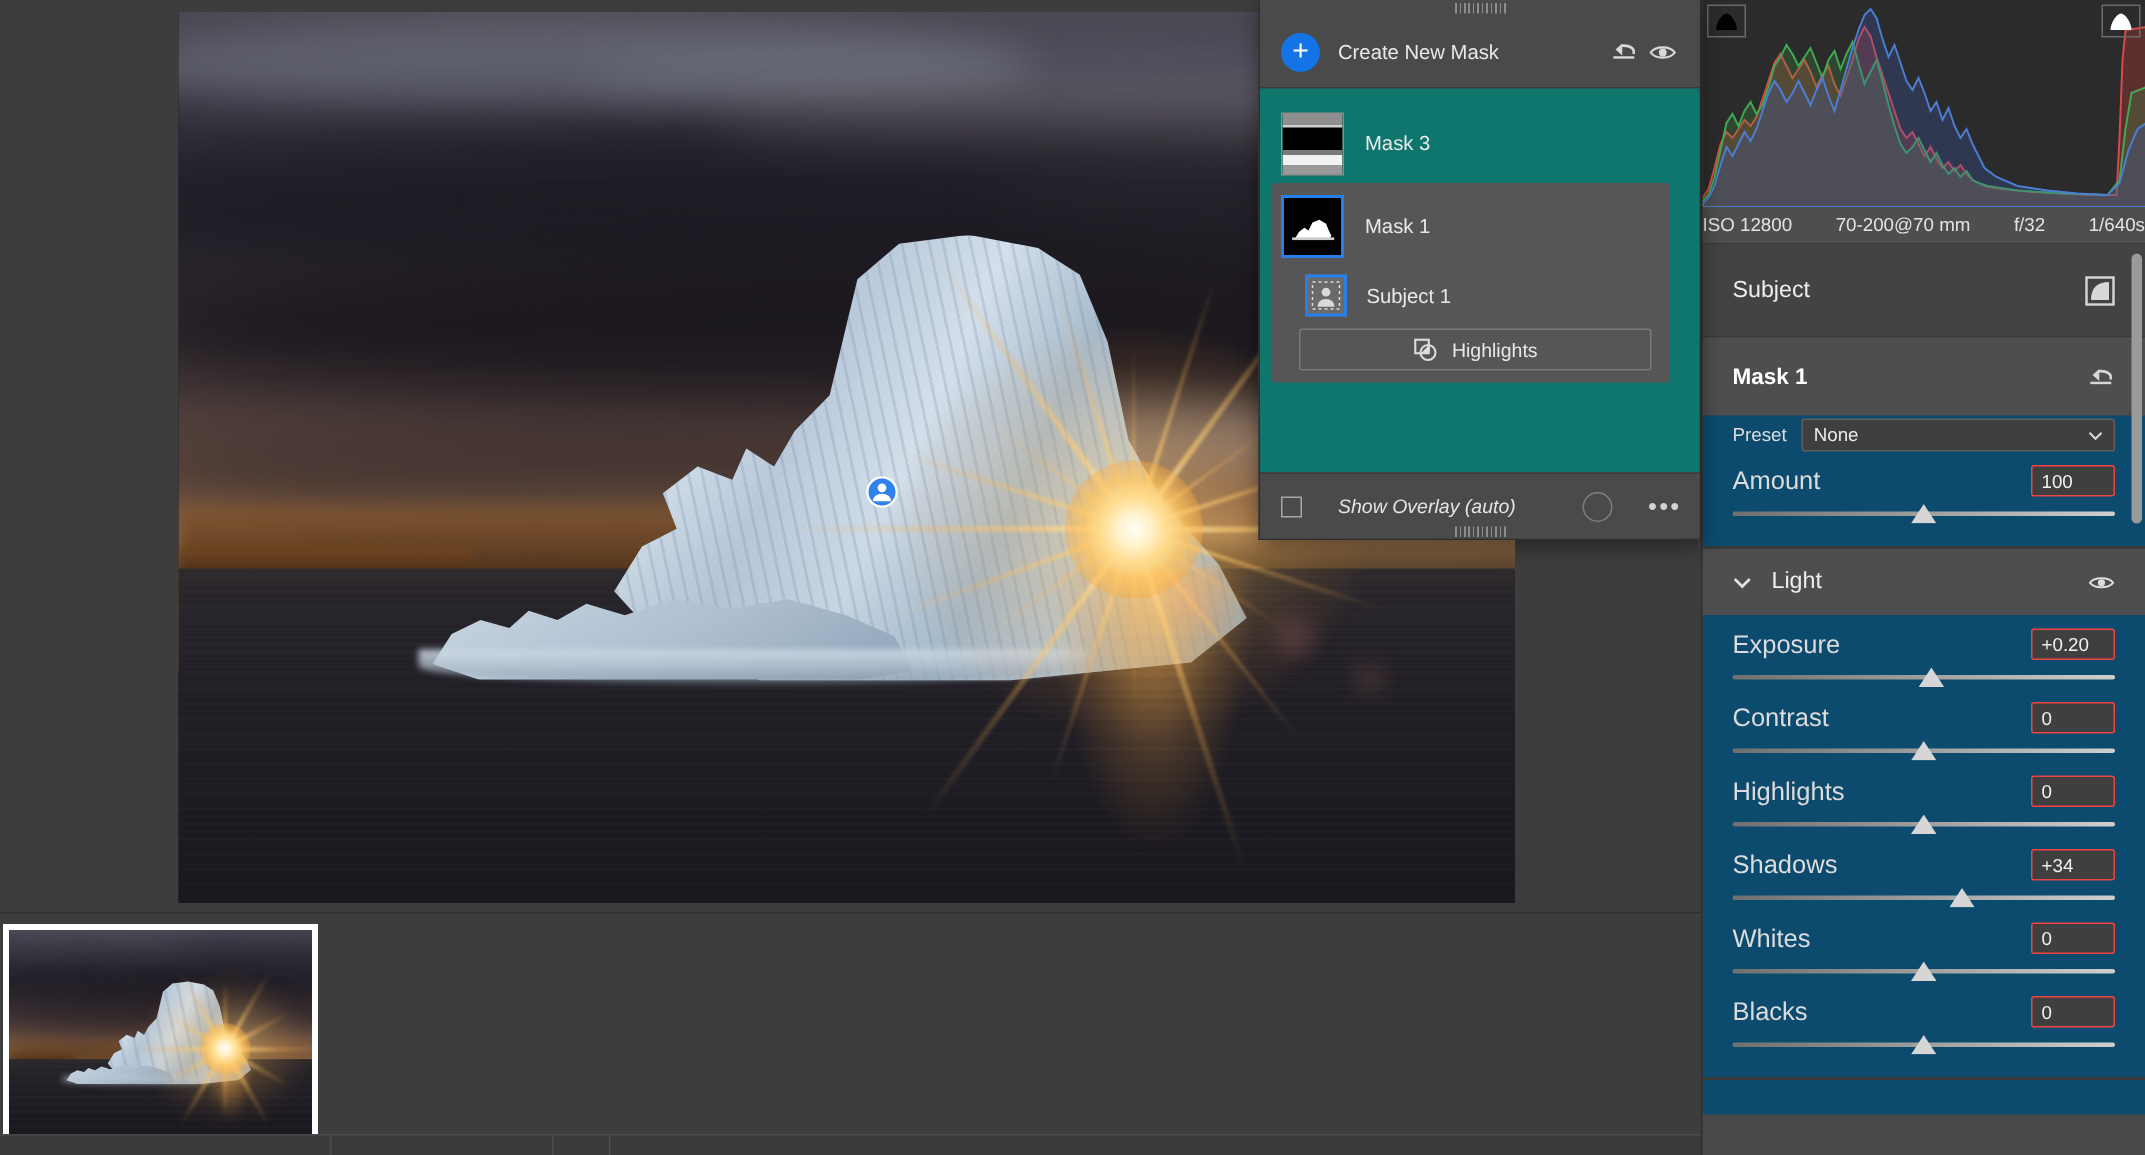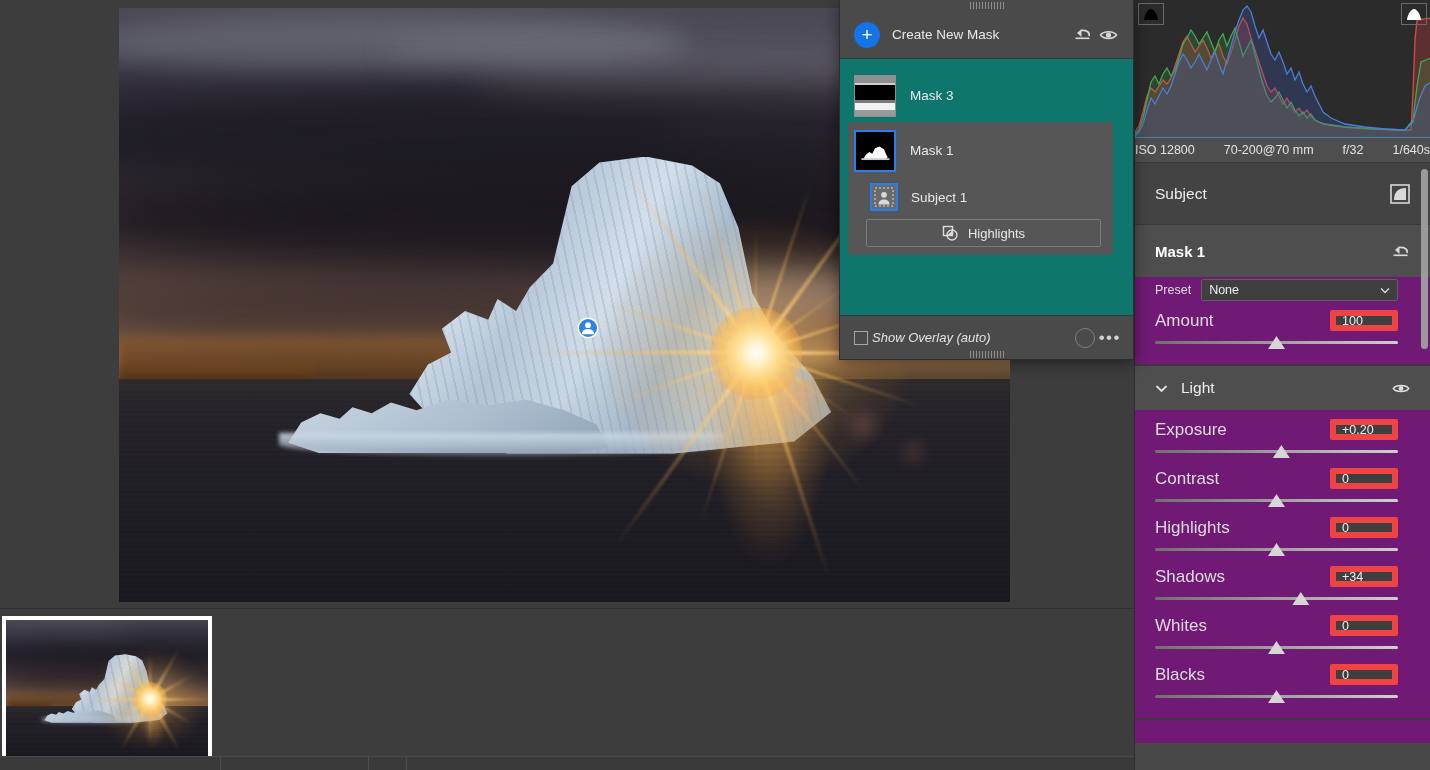--- a/index.html
+++ b/index.html
@@ -306,21 +306,21 @@
   }
   .intersect-btn {
     margin:2px 12px 0 18px; height:28px;
     border:1px solid #7a7a7a; border-radius:2px;
     display:flex; align-items:center; justify-content:center;
     color:#e8e8e8; font-size:13px; gap:9px; cursor:pointer;
     background:#565656;
   }
   .masks-footer {
     height:44px; display:flex; align-items:center;
-    padding:0 12px 0 14px; gap:4px;
+    padding:0 12px 0 14px; gap:24px;
     border-top:1px solid #3a3a3a; background:#4a4a4a;
   }
   .checkbox {
     width:14px; height:14px; border:1px solid #a8a8a8;
     background:transparent; flex:0 0 auto; cursor:pointer;
   }
   .overlay-label {
     color:#e4e4e4; font-size:13px; font-style:italic; flex:1;
   }
   .circle-btn {
@@ -366,42 +366,42 @@
     height:62px; display:flex; align-items:center;
     padding:0 20px; background:#434343;
     border-bottom:1px solid #3a3a3a;
   }
   .section-head .title { color:#ededed; font-size:15.5px; flex:1; }
   .mask-head {
     height:52px; display:flex; align-items:center;
     padding:0 20px; background:#4e4e4e;
   }
   .mask-head .title { color:#fff; font-size:15px; font-weight:bold; flex:1; }
-  .ctl-block { background:#701a75; padding:0 32px 14px 20px; }
+  .ctl-block { background:#0c4a6e; padding:0 20px 14px 20px; }
   .preset-row {
     display:flex; align-items:center; gap:10px; padding-top:2px;
   }
   .preset-label { color:#dcdcdc; font-size:12.5px; }
   .preset-select {
     flex:1; height:22px; background:#3f3f3f;
     border:1px solid #5f5f5f; border-radius:2px;
     color:#ededed; font-size:12.5px;
     display:flex; align-items:center; padding:0 7px;
     cursor:pointer; position:relative;
   }
   .preset-select .chev { position:absolute; right:7px; }
   .slider-row { padding-top:9px; }
   .slider-top {
     display:flex; align-items:center; justify-content:space-between;
     height:21px;
   }
   .slider-name { color:#dcdcdc; font-size:17px; }
   .slider-val {
-    width:68px; height:21px; background:#3f3f3f;
-    border:6px solid #ef4444; border-radius:2px;
+    width:56px; height:21px; background:#3f3f3f;
+    border:1px solid #ef4444; border-radius:2px;
     color:#ededed; font-size:12.5px;
     display:flex; align-items:center; padding-left:6px;
     cursor:text;
   }
   .track {
     position:relative; height:14px; margin-top:5px; cursor:pointer;
   }
   .track .bar {
     position:absolute; left:0; right:0; top:5px; height:3px;
     background: linear-gradient(to right, #6f6f6f 0%, #cfcfcf 100%);

